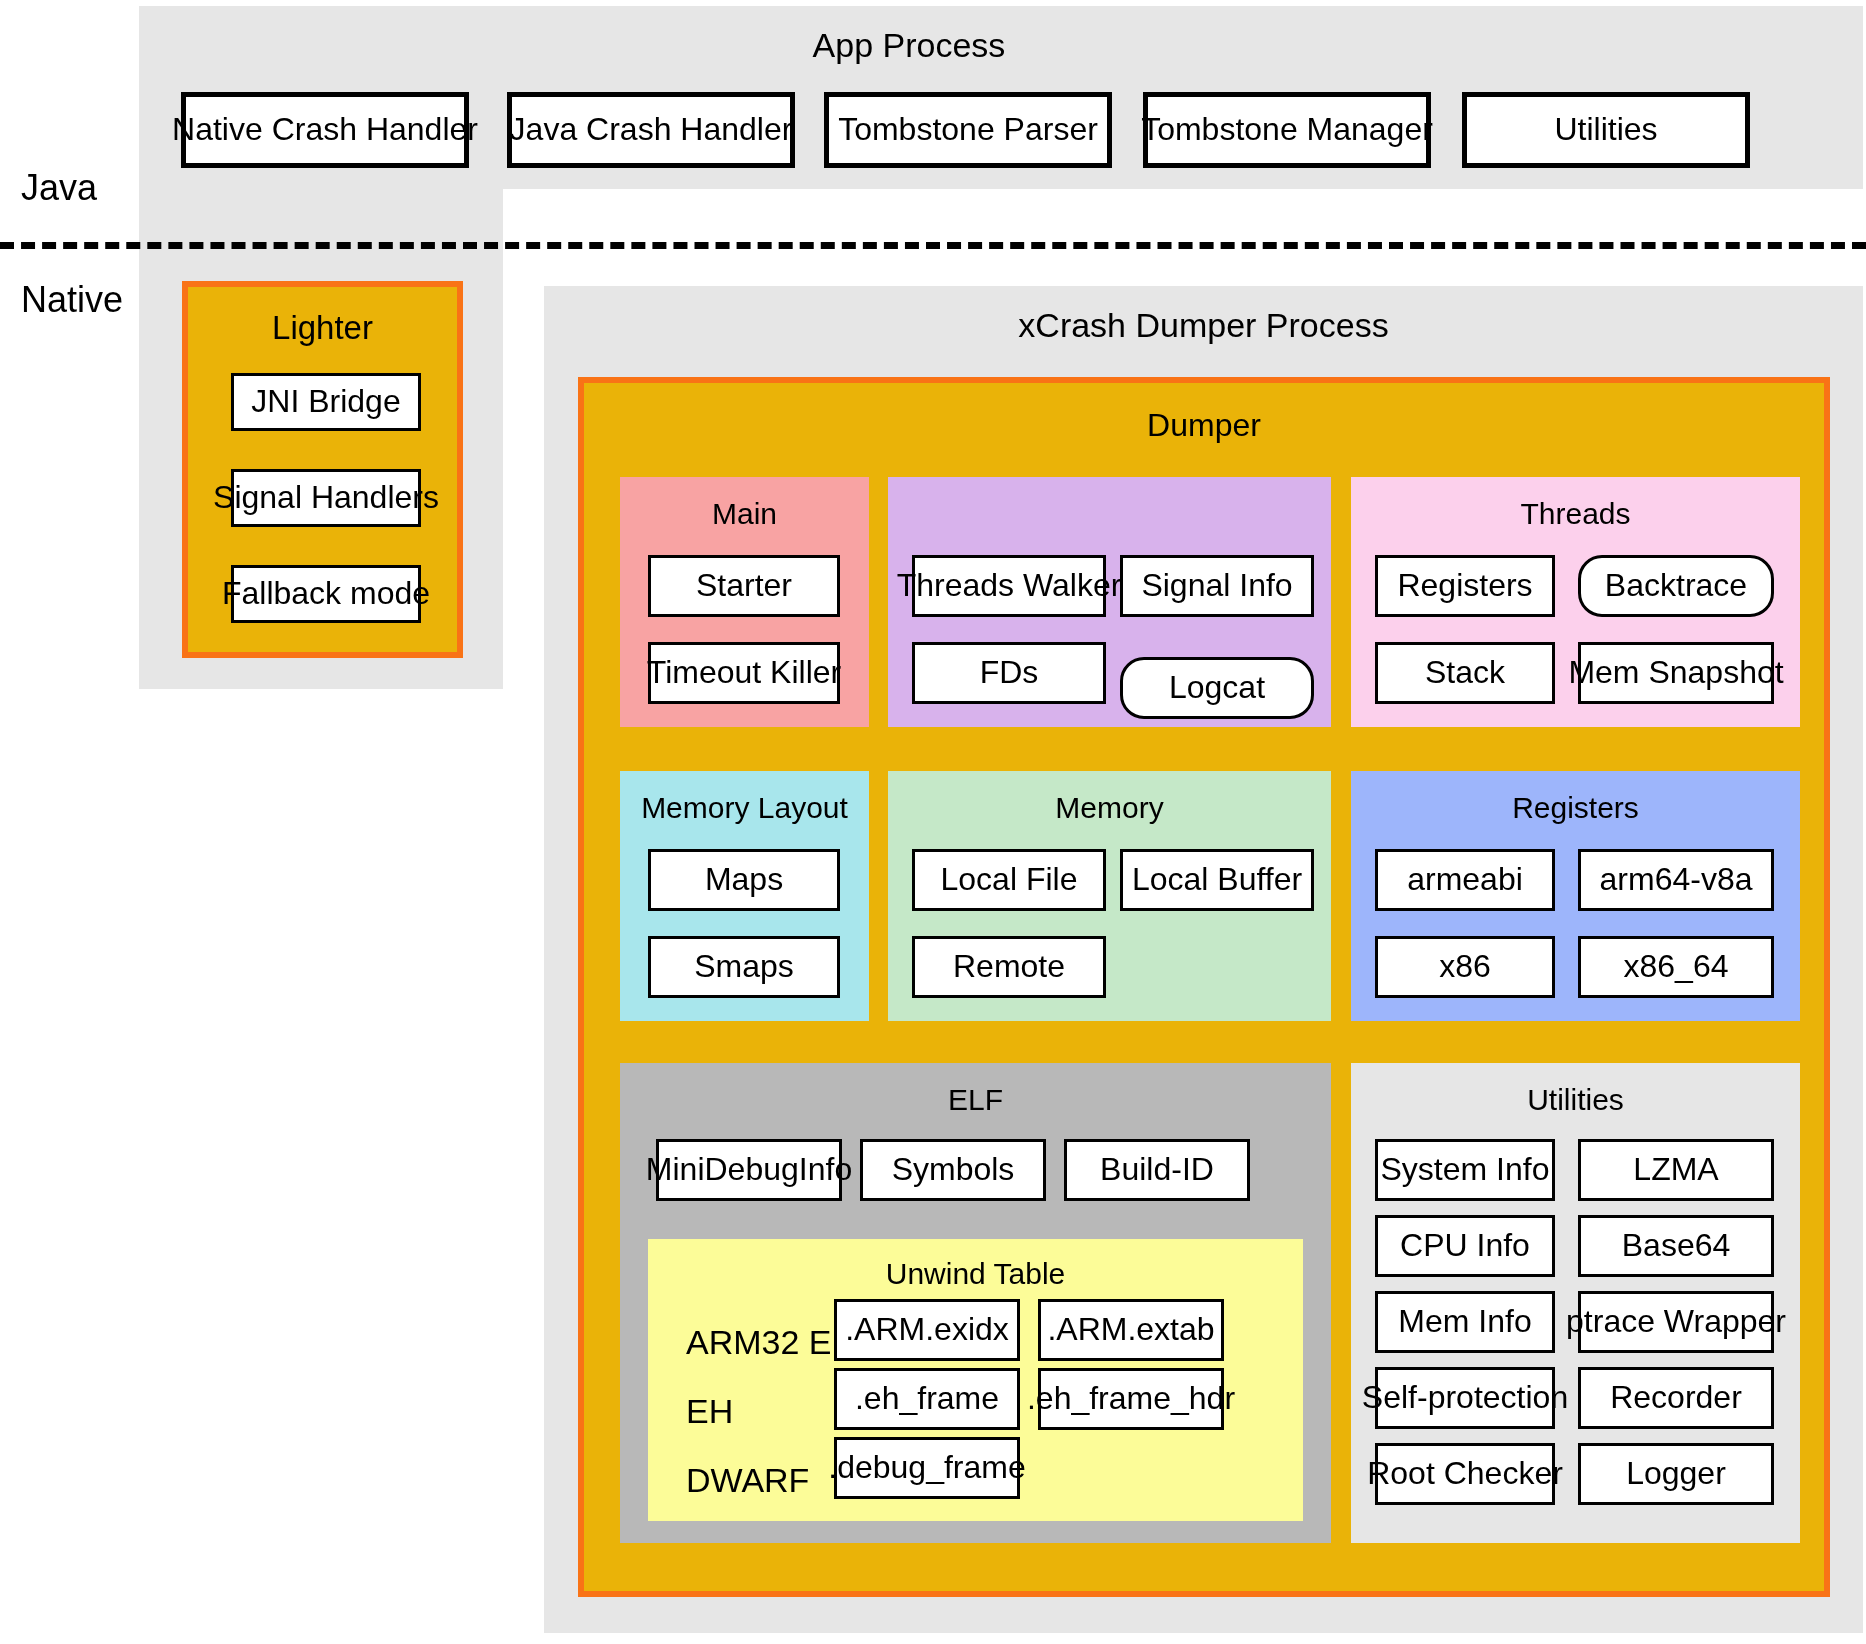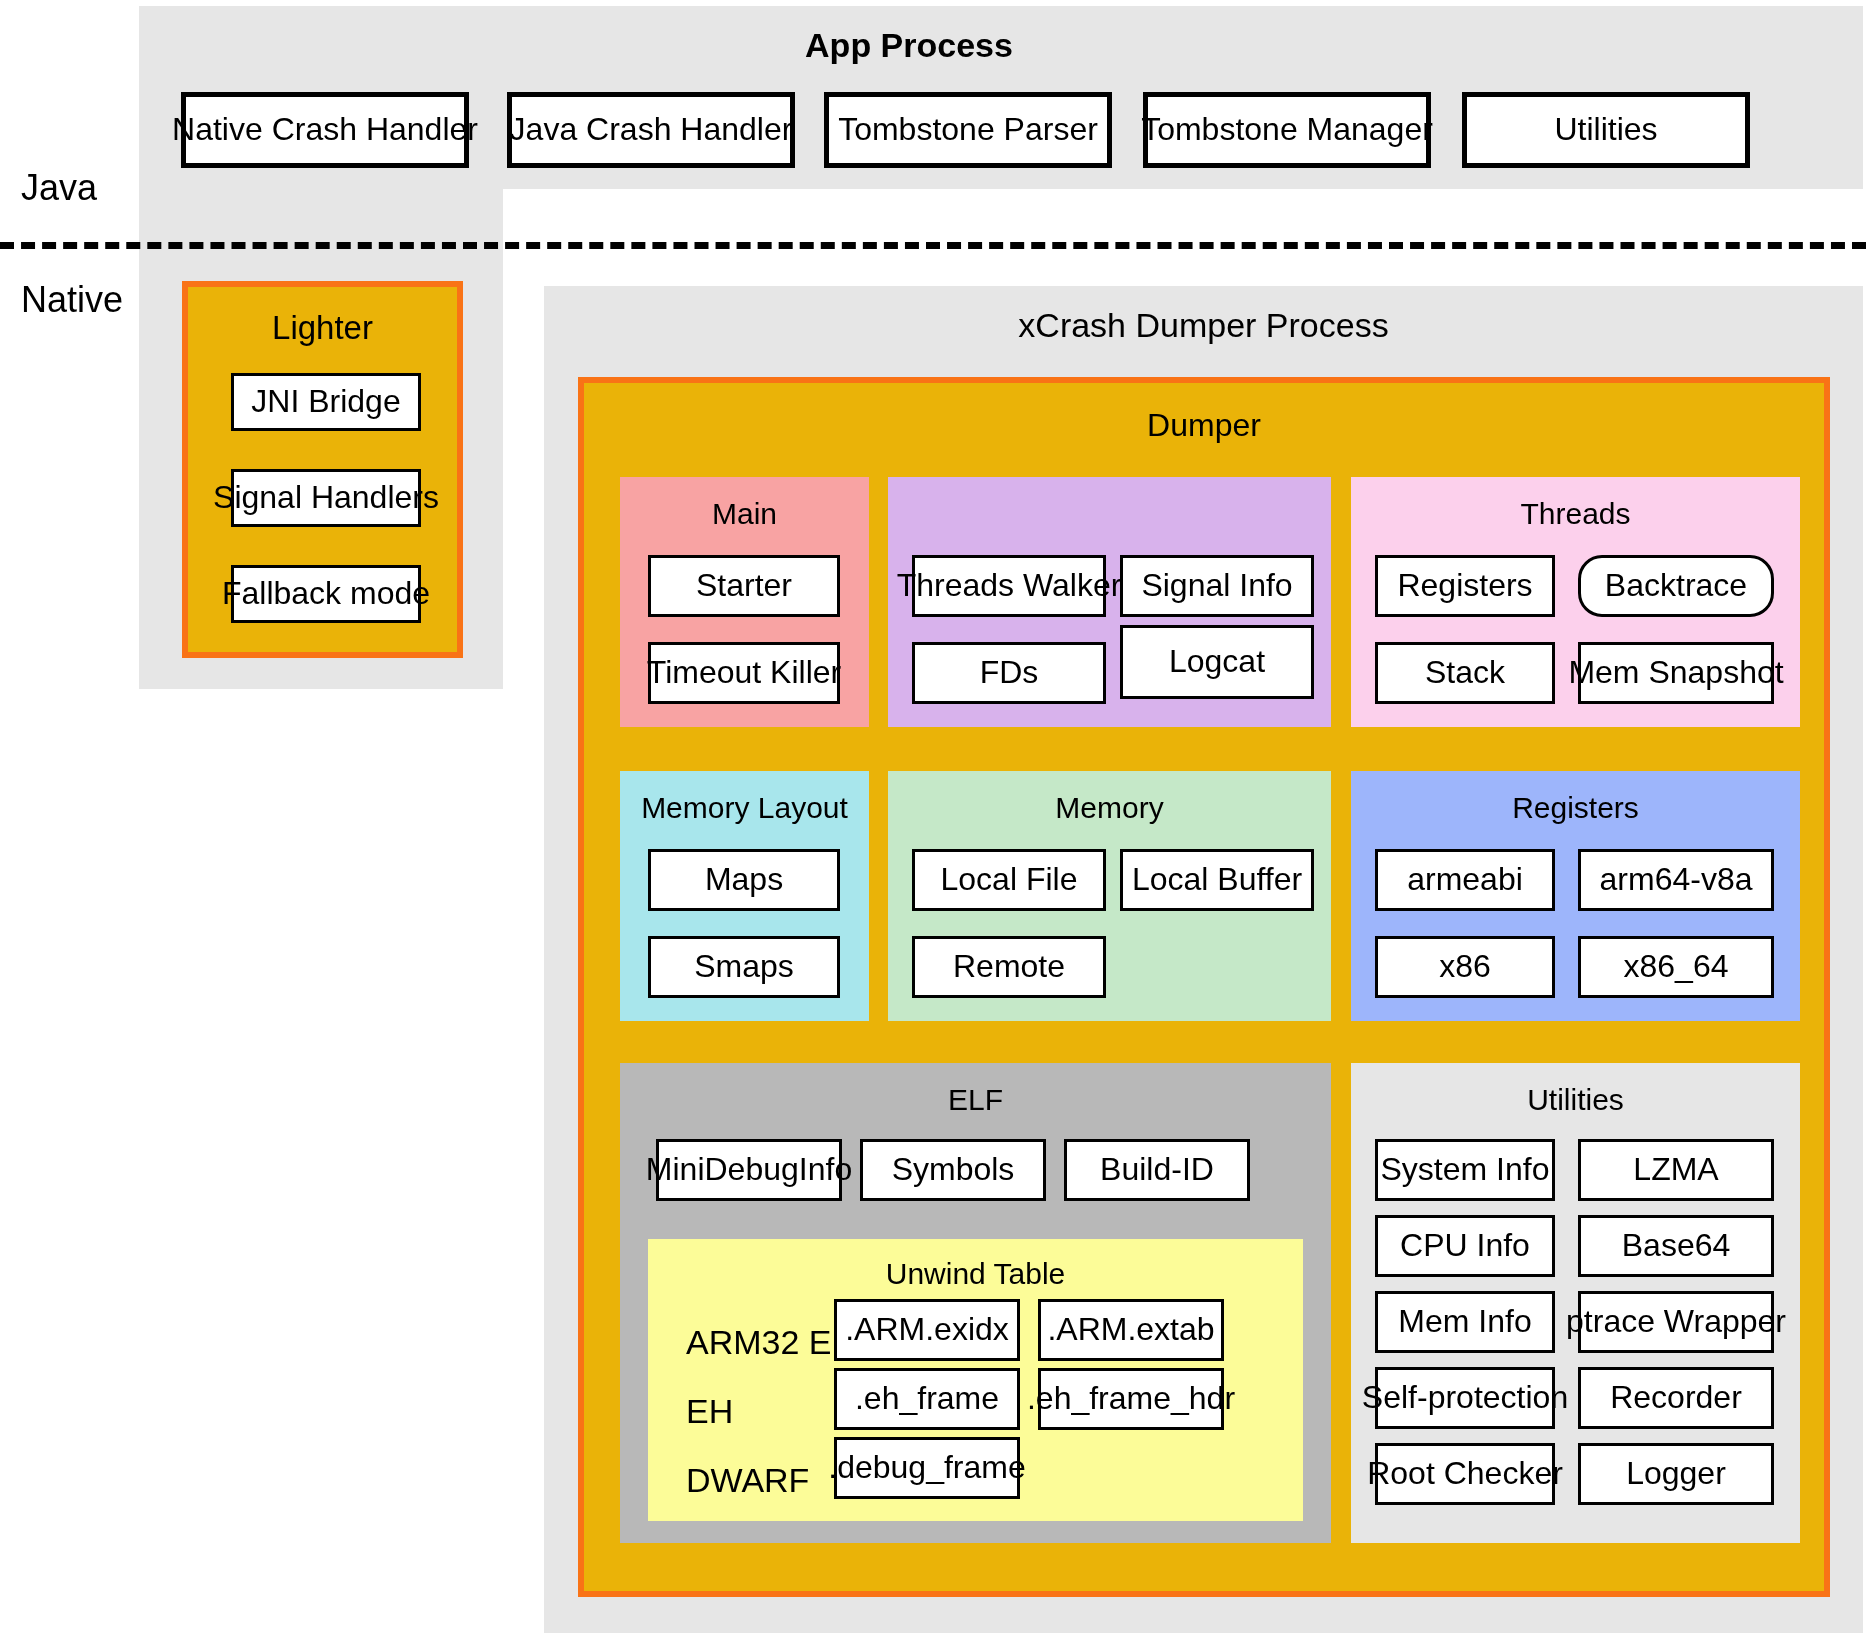--- a/index.html
+++ b/index.html
@@ -96,21 +96,21 @@
 </style>
 </head>
 <body>
 
 <div id="canvas">
 
   <div class="abs panel" style="left:139px; top:6px; width:1724px; height:183px;"></div>
 
   <div class="abs panel" style="left:139px; top:189px; width:364px; height:500px;"></div>
 
-  <div class="panel-title" style="left:139px; width:1540px; top:28px;font-weight:bold;">App Process</div>
+  <div class="panel-title" style="left:139px; width:1540px; top:28px;">App Process</div>
 
   <div class="node thick" style="left:181px; top:92px; width:288px; height:76px;">
     <span>Native Crash Handler</span>
   </div>
   <div class="node thick" style="left:507px; top:92px; width:288px; height:76px;">
     <span>Java Crash Handler</span>
   </div>
   <div class="node thick" style="left:824px; top:92px; width:288px; height:76px;">
     <span>Tombstone Parser</span>
   </div>
@@ -161,21 +161,21 @@
     <div class="group" style="left:304px; top:94px; width:443px; height:250px; background:#d8b2ec;">
       <div class="node" style="left:24px; top:78px; width:194px; height:62px;">
         <span>Threads Walker</span>
       </div>
       <div class="node" style="left:232px; top:78px; width:194px; height:62px;">
         <span>Signal Info</span>
       </div>
       <div class="node" style="left:24px; top:165px; width:194px; height:62px;">
         <span>FDs</span>
       </div>
-      <div class="node" style="left:232px; top:148px; width:194px; height:74px;">
+      <div class="node" style="left:232px; top:180px; width:194px; height:62px;border-radius:24px;">
         <span>Logcat</span>
       </div>
     </div>
 
     <div class="group" style="left:767px; top:94px; width:449px; height:250px; background:#fcd0ec;">
       <div class="g-title" style="top:22px;">Threads</div>
       <div class="node" style="left:24px; top:78px; width:180px; height:62px;">
         <span>Registers</span>
       </div>
       <div class="node" style="left:227px; top:78px; width:196px; height:62px;border-radius:24px;">

